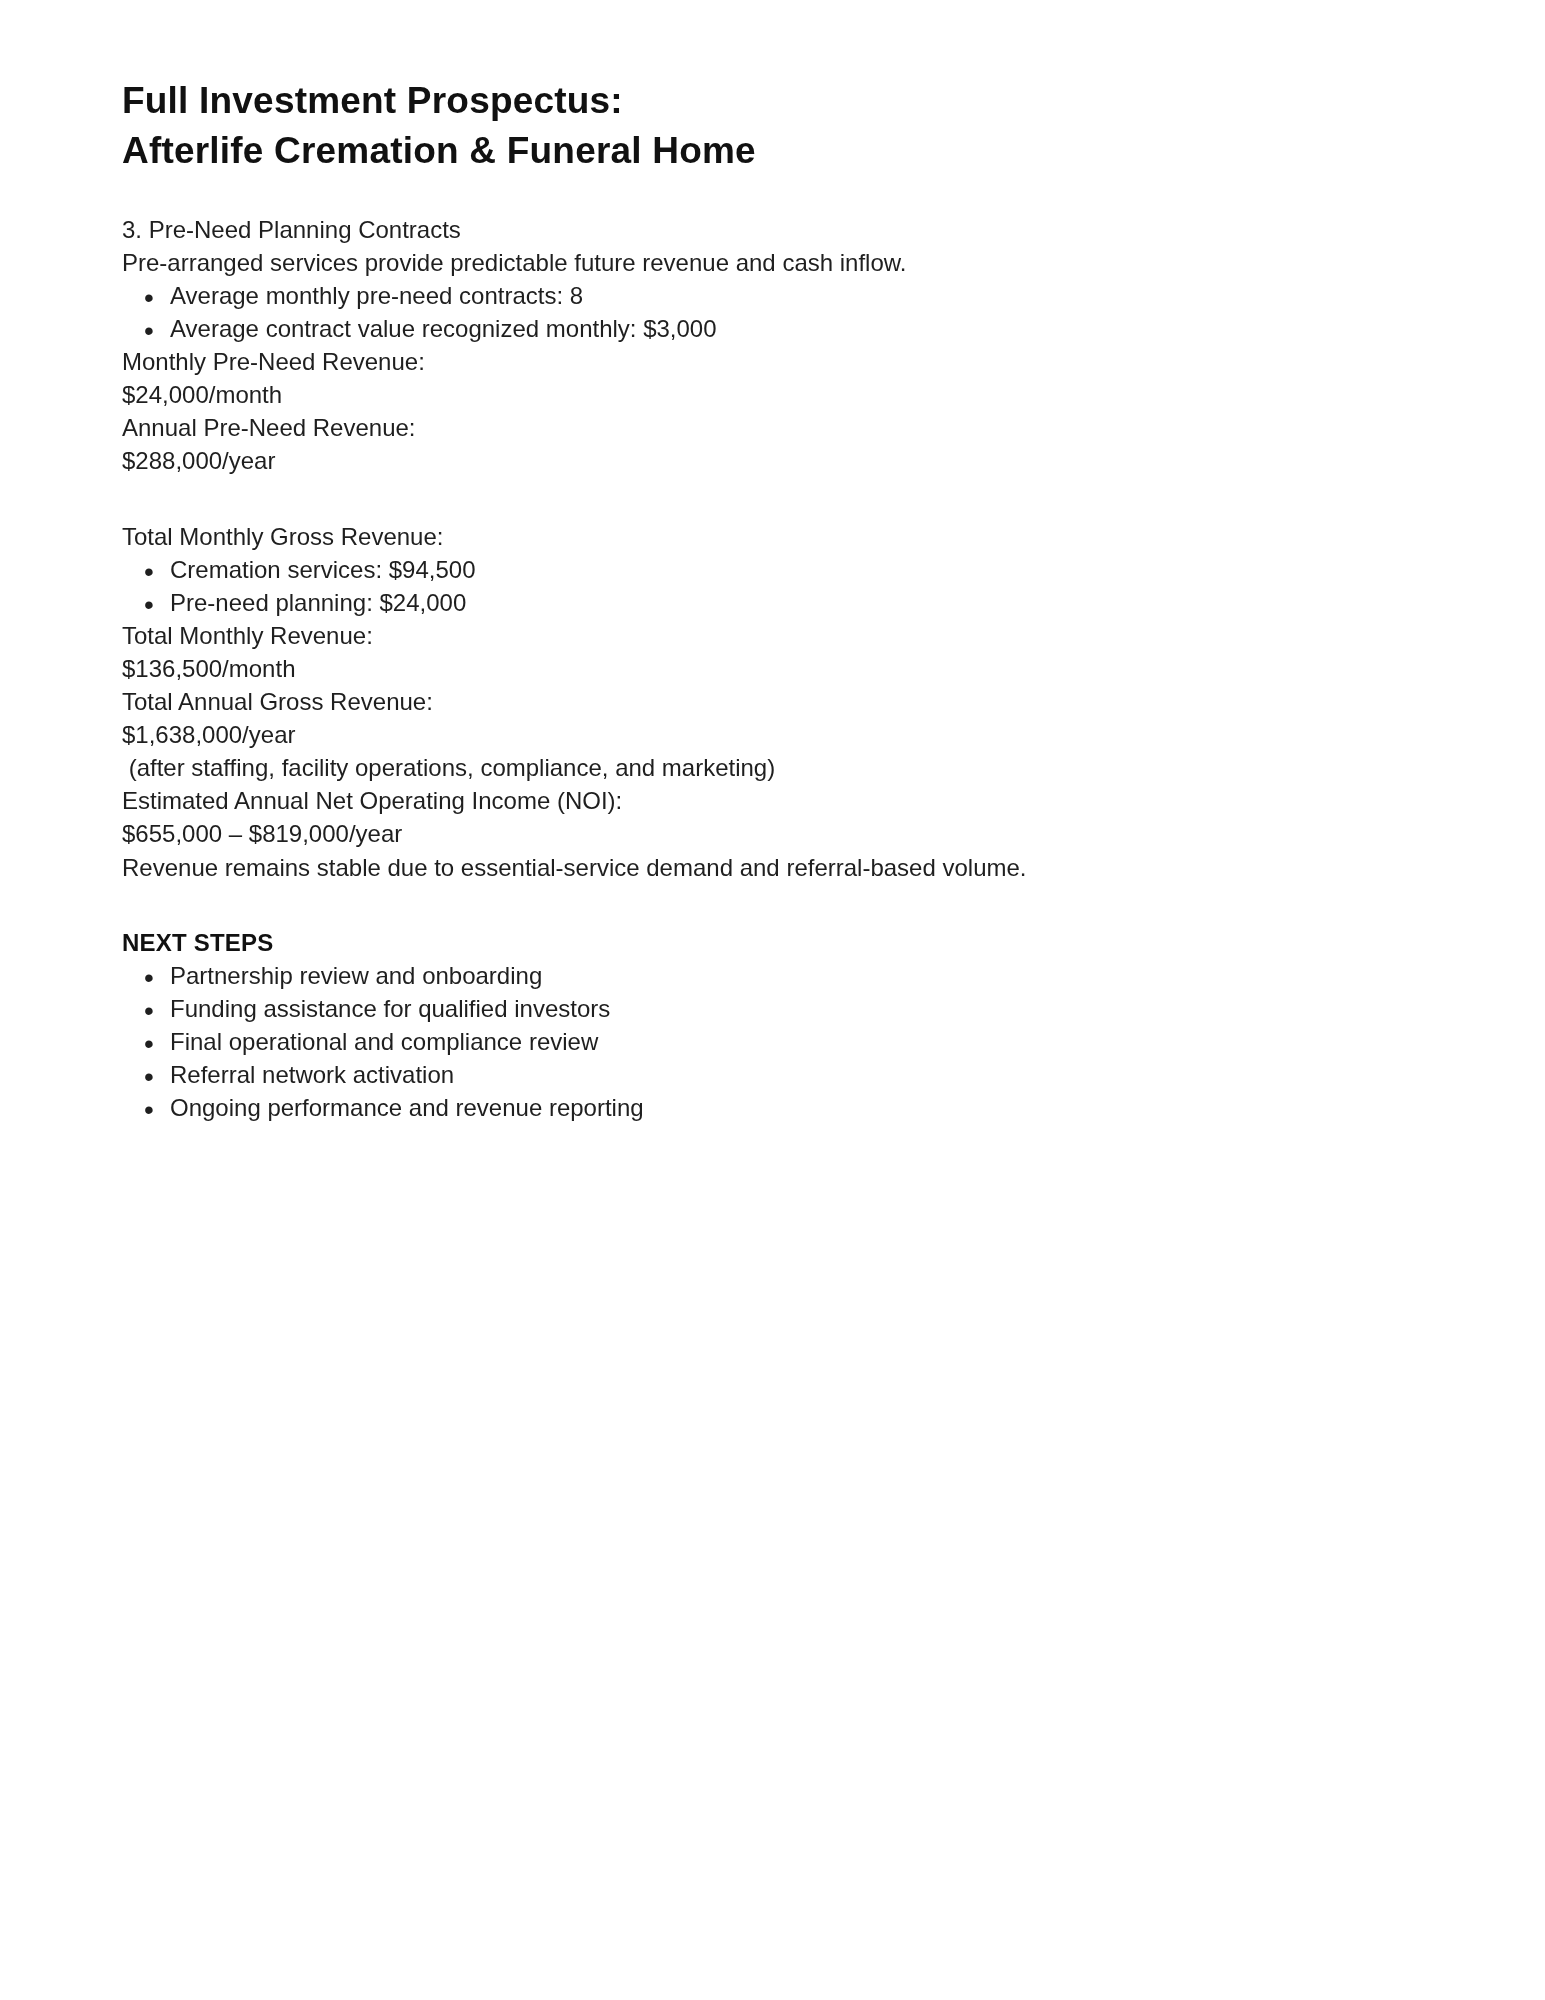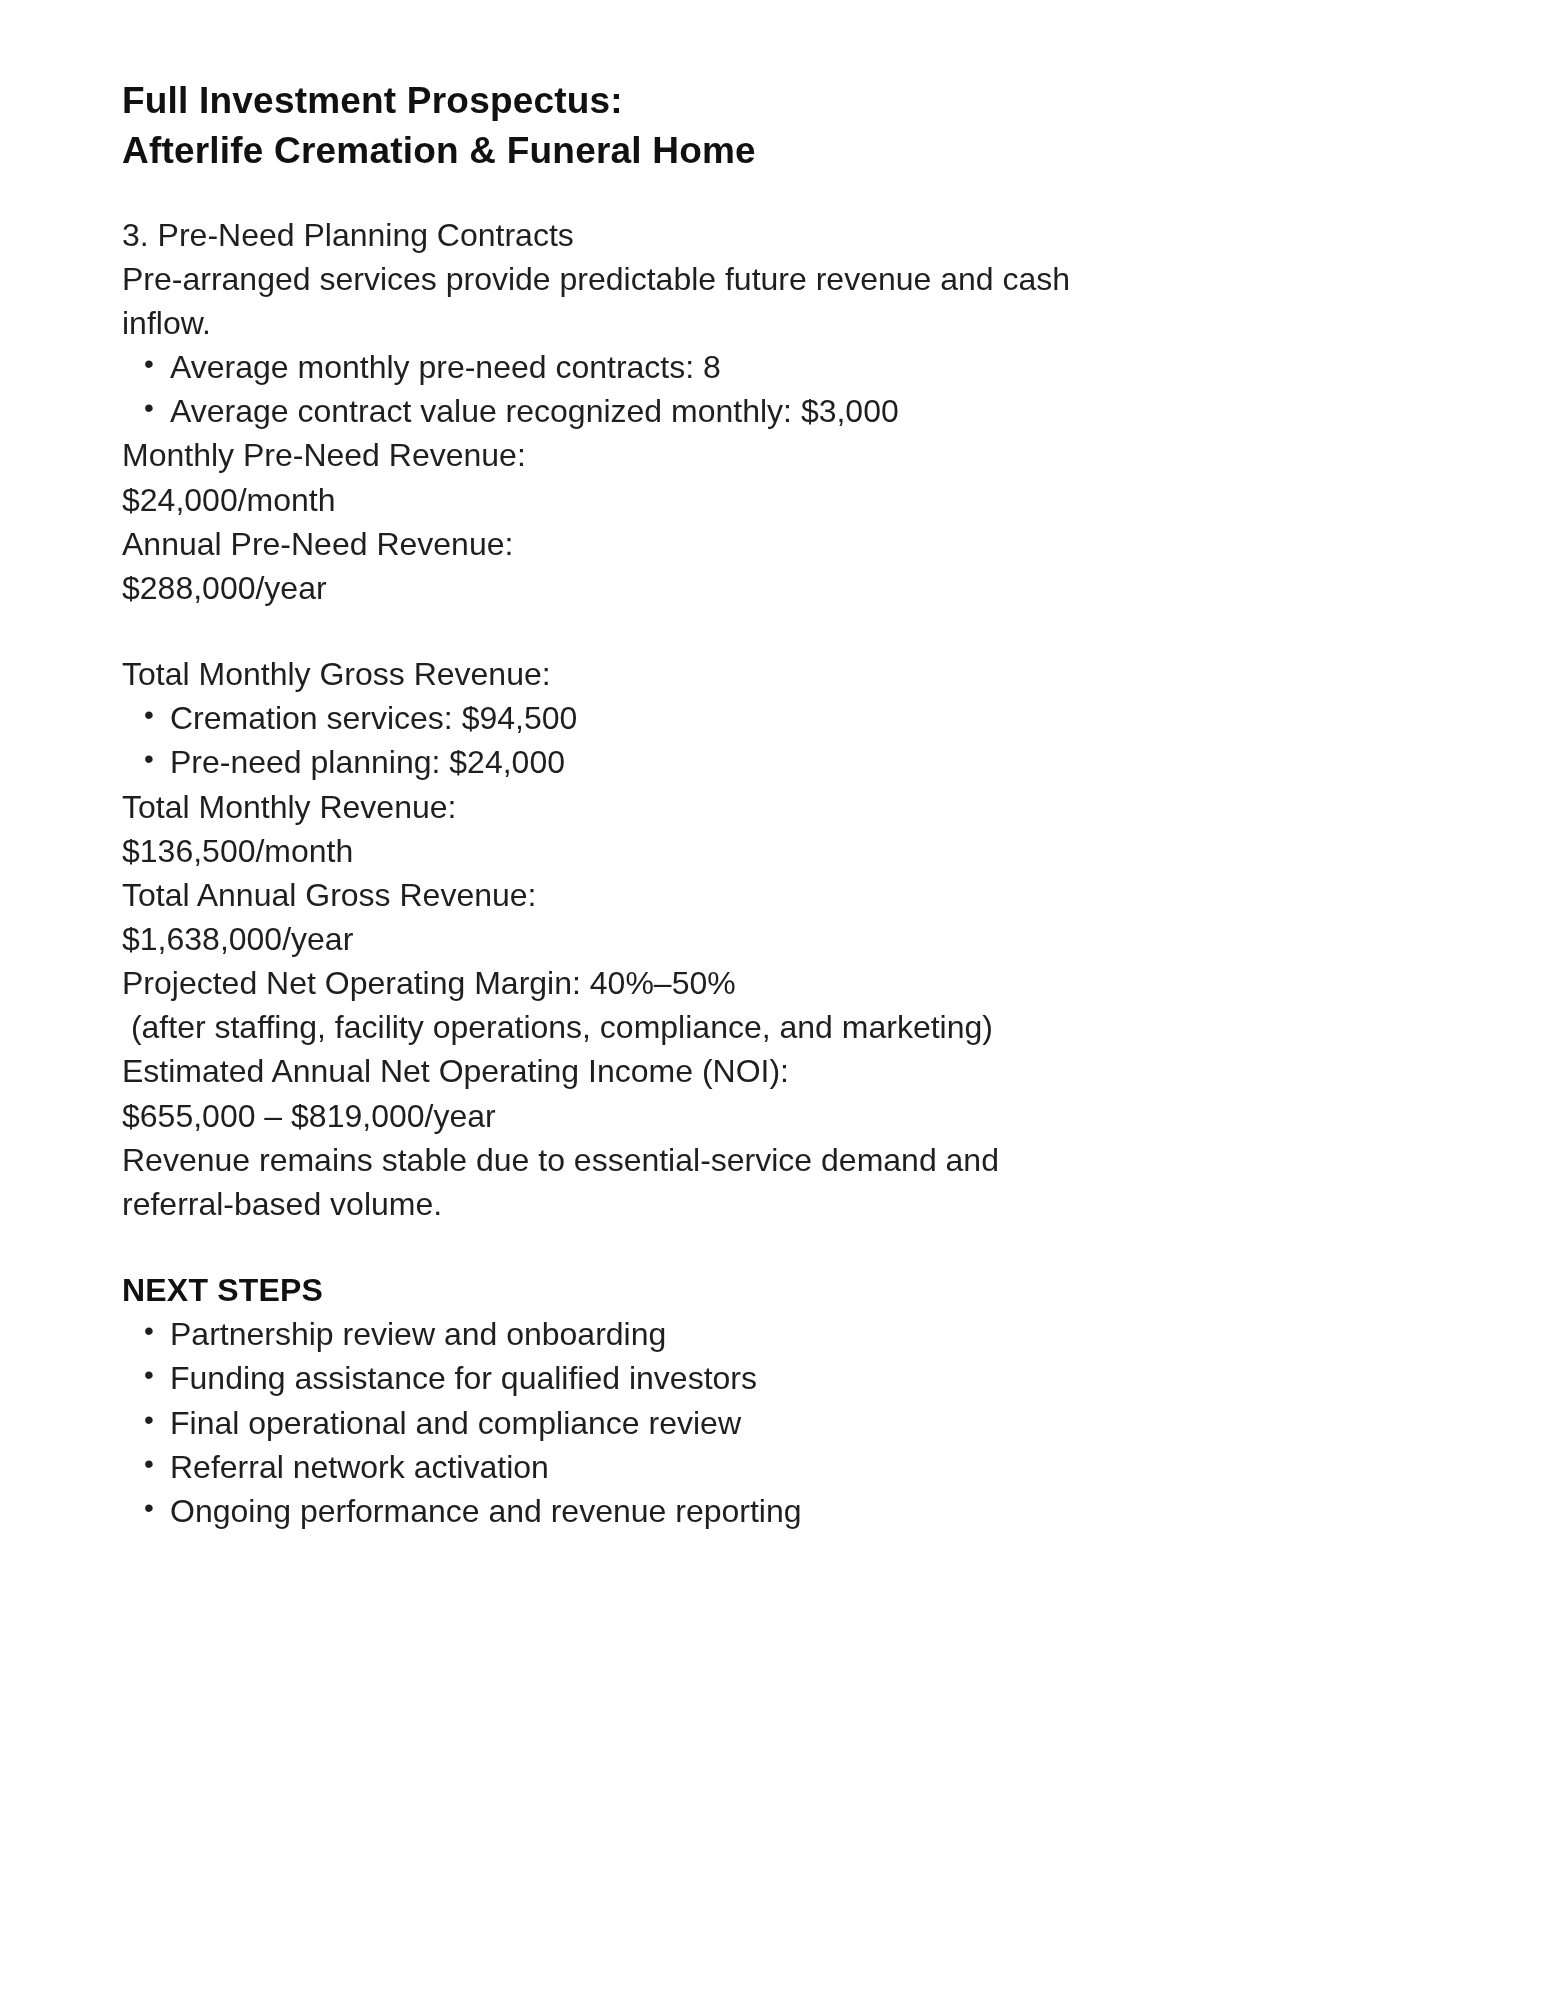--- a/index.html
+++ b/index.html
@@ -19,21 +19,21 @@
   }
   .doc-title {
     font-size: 37px;
     font-weight: 700;
     line-height: 1.36;
     color: #111111;
     letter-spacing: 0.2px;
     margin-bottom: 36px;
   }
   .doc-body {
-    font-size: 32px;
+    font-size: 24px;
     line-height: 1.38;
     max-width: 975px;
     color: #1f1f1f;
   }
   .doc-section { max-width: 975px; }
   .doc-section + .doc-section { margin-top: 42px; }
   .line { white-space: pre-wrap; }
   .section-heading {
     font-weight: 700;
     color: #111111;
@@ -85,21 +85,20 @@
     <section class="doc-section">
       <div class="line">Total Monthly Gross Revenue:</div>
       <ul class="bullets">
         <li class="line">Cremation services: $94,500</li>
         <li class="line">Pre-need planning: $24,000</li>
       </ul>
       <div class="line">Total Monthly Revenue:</div>
       <div class="line">$136,500/month</div>
       <div class="line">Total Annual Gross Revenue:</div>
       <div class="line">$1,638,000/year</div>
-      <div class="line">Projected Net Operating Margin: 40%–50%</div>
       <div class="line"> (after staffing, facility operations, compliance, and marketing)</div>
       <div class="line">Estimated Annual Net Operating Income (NOI):</div>
       <div class="line">$655,000 – $819,000/year</div>
       <div class="line">Revenue remains stable due to essential-service demand and referral-based volume.</div>
     </section>
 
     <section class="doc-section">
       <div class="line section-heading">NEXT STEPS</div>
       <ul class="bullets">
         <li class="line">Partnership review and onboarding</li>

